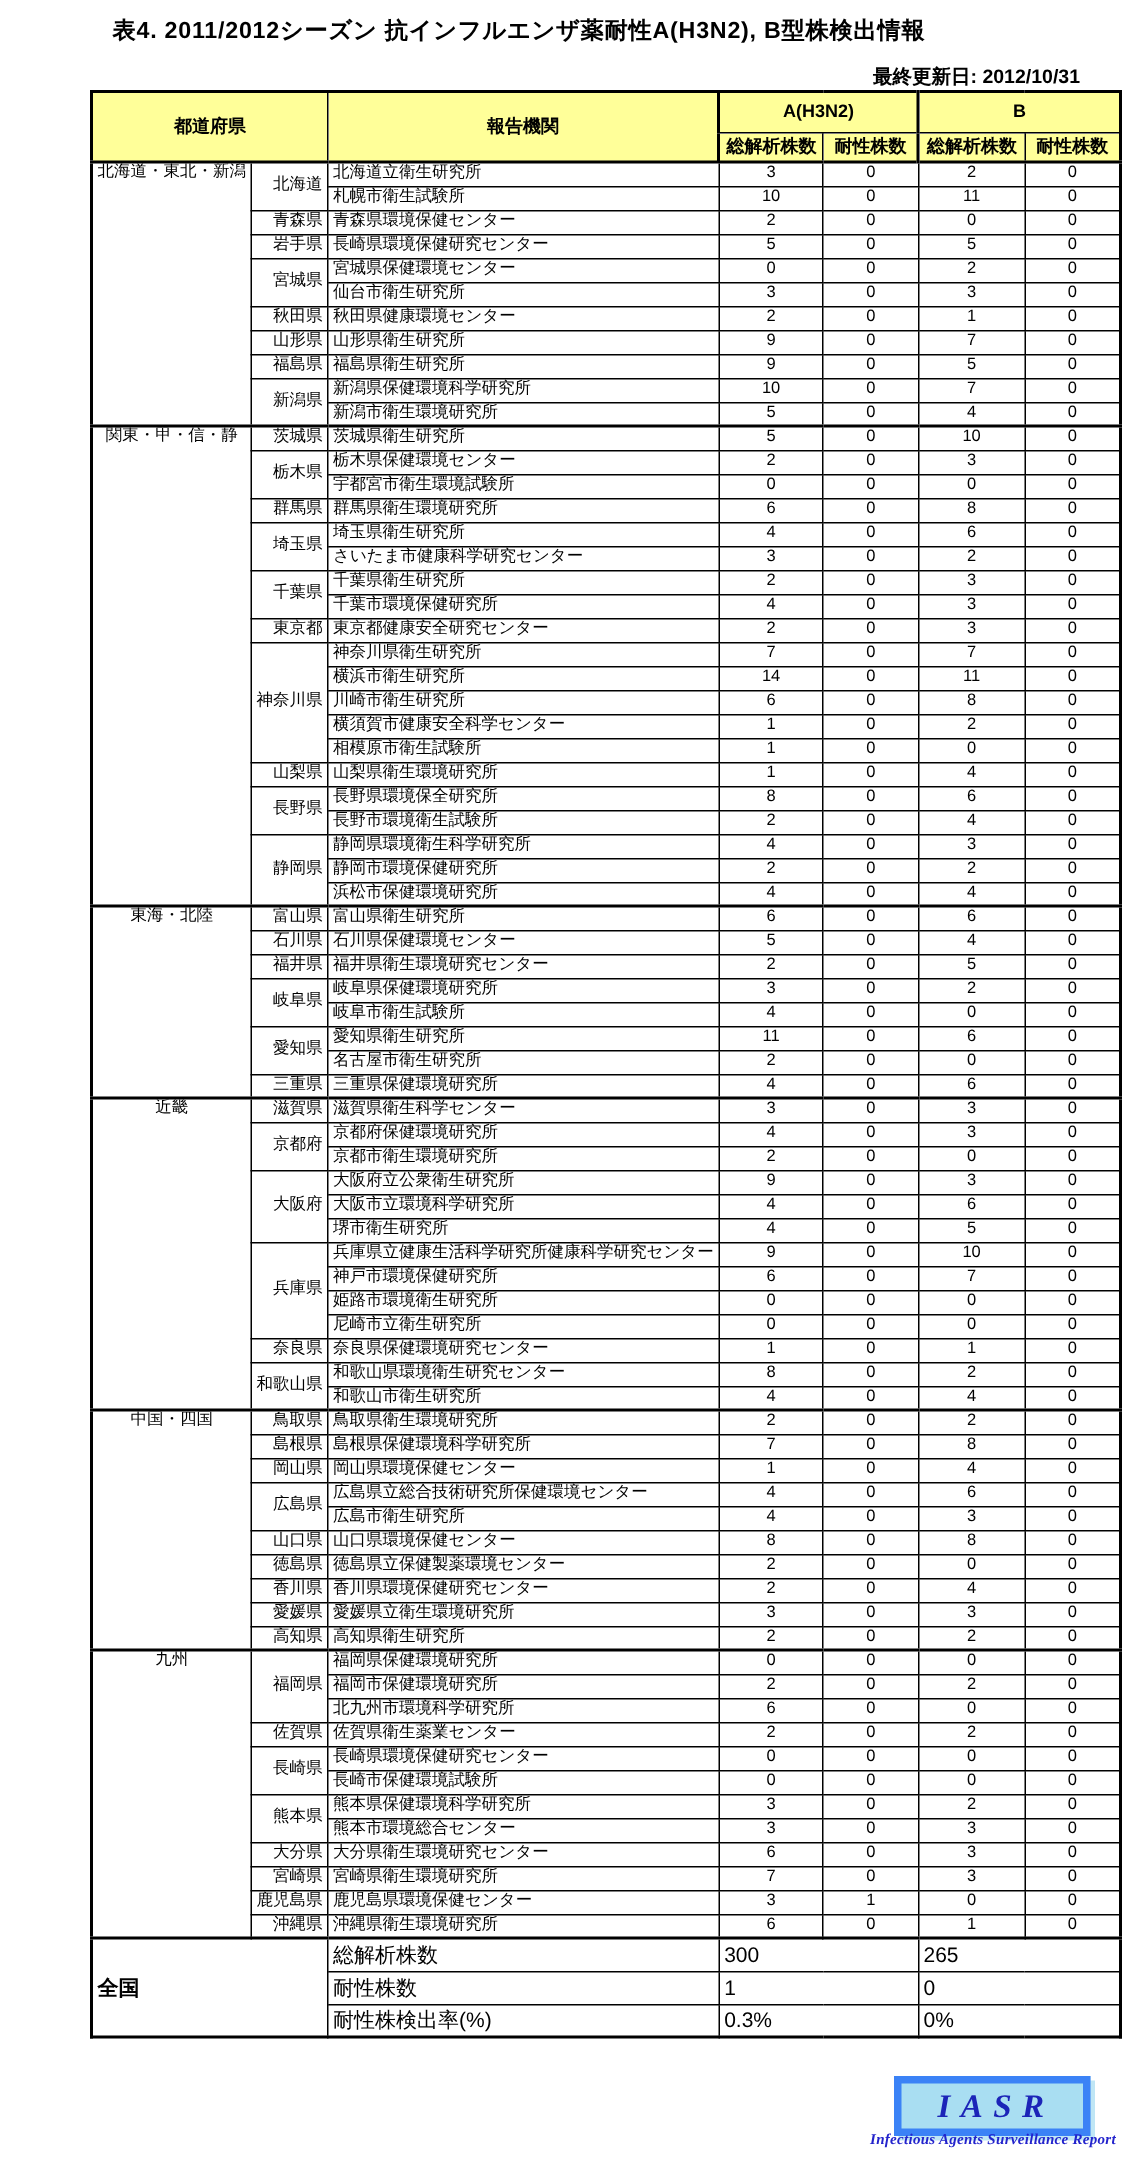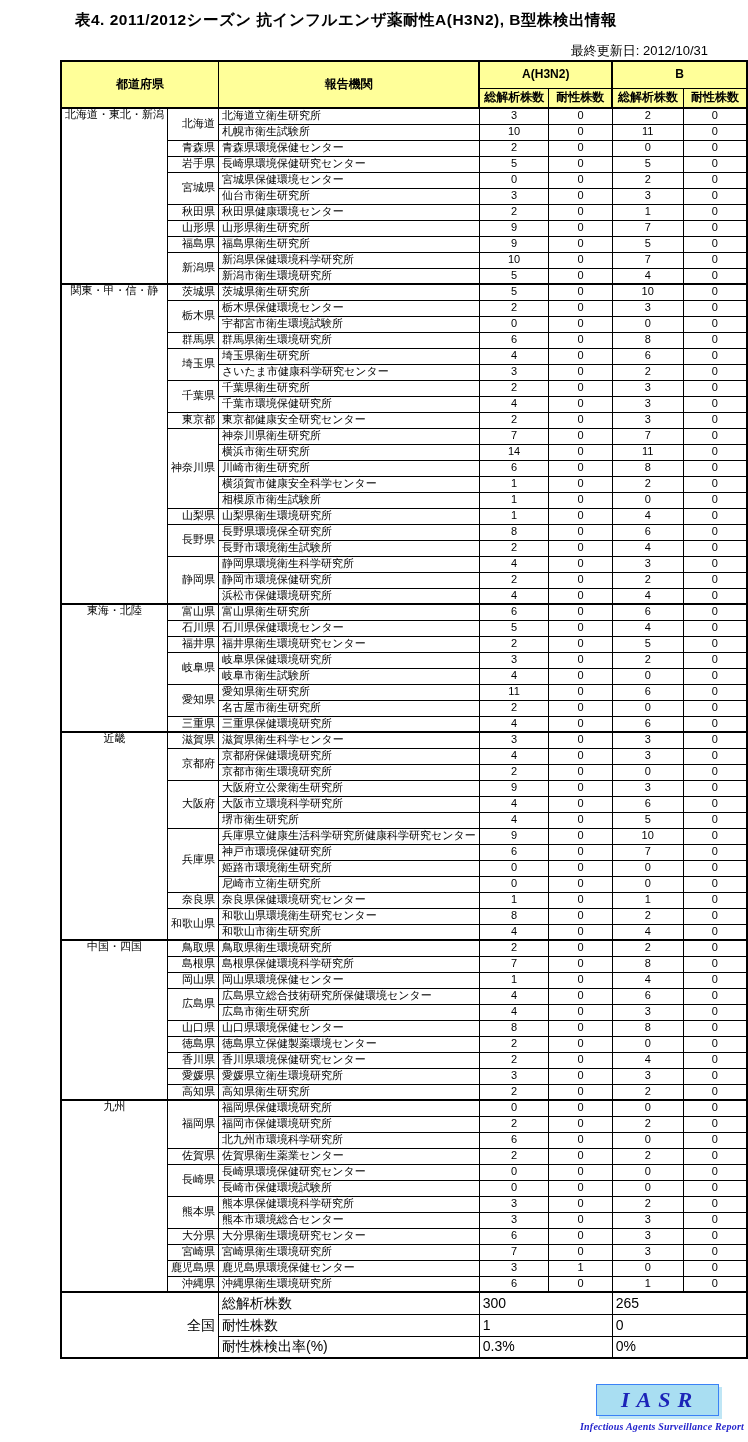--- a/index.html
+++ b/index.html
@@ -5,21 +5,21 @@
   html,body { margin:0; padding:0; }
   body {
     width:748px; height:1442px; background:#ffffff; position:relative;
     font-family:"Liberation Sans", sans-serif; color:#000;
   }
   .page-title {
     position:absolute; top:10px; left:0; width:692px;
     text-align:center; font-size:15.5px; font-weight:bold; letter-spacing:0.5px;
   }
   .updated {
-    position:absolute; top:42px; right:40px; font-size:13px;
+    position:absolute; top:42px; right:28px; font-size:13px;font-weight:bold;
   }
   table.main {
     position:absolute; left:28px; top:60px;
     border-collapse:collapse; table-layout:fixed;
     border:2px solid #000;
     margin-left:32px;
   }
   table.main th, table.main td {
     border:1px solid #000; padding:0 3px; overflow:hidden; white-space:nowrap;
     line-height:1.05;
@@ -31,27 +31,27 @@
   }
   tbody tr { height:16px; }
   td.c-region { text-align:center; vertical-align:top; font-size:11px; padding-top:1px; }
   td.c-pref   { text-align:right; vertical-align:middle; font-size:11px; border-left:2px solid #000; }
   td.c-inst   { text-align:left; font-size:11px; }
   td.c-val    { text-align:center; font-size:11px; }
   td.bl2      { border-left:2px solid #000; }
   tr.region-start > td { border-top:2px solid #000; }
   tfoot tr { height:22px; }
   tfoot td { font-size:14px; }
-  td.nat-label { text-align:right; vertical-align:middle; font-weight:normal; border-top:2px solid #000; }
+  td.nat-label { text-align:left; vertical-align:middle; font-weight:bold; border-top:2px solid #000; }
   td.sum-label { text-align:left; padding-left:5px; }
   td.sum-val   { text-align:left; }
   tfoot tr.first td { border-top:2px solid #000; }
   .logo-box {
     position:absolute; top:1384px; left:596px; width:116px; height:30px;
-    background:#a9def2; border:1px solid #3b82f6;
+    background:#a9def2; border:5px solid #3b82f6;
     box-shadow:3px 3px 0 #bfe6f5;
     display:flex; align-items:center; justify-content:center;
     font-family:"Liberation Serif", serif; font-style:italic; font-weight:bold;
     font-size:22px; color:#1c24b8; letter-spacing:7px; padding-left:5px;
   }
   .logo-subtitle {
     position:absolute; top:1421px; left:576px; width:172px; text-align:center;
     font-family:"Liberation Serif", serif; font-style:italic; font-weight:bold;
     font-size:10px; color:#2323cc; letter-spacing:0.2px;
   }

